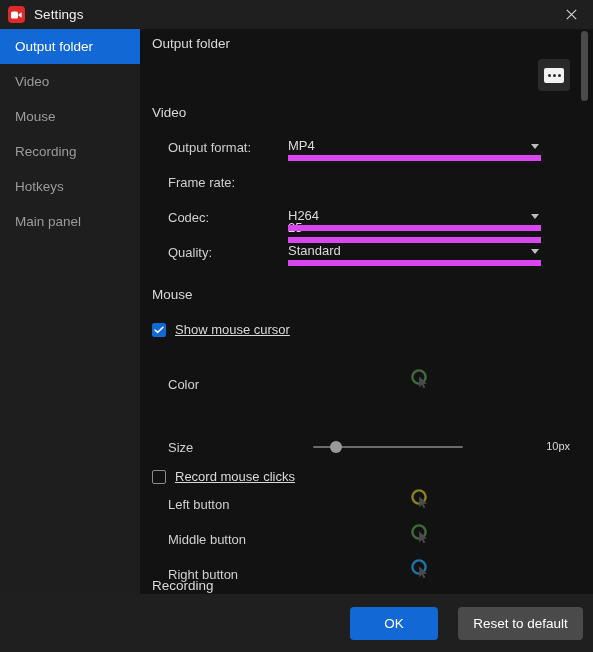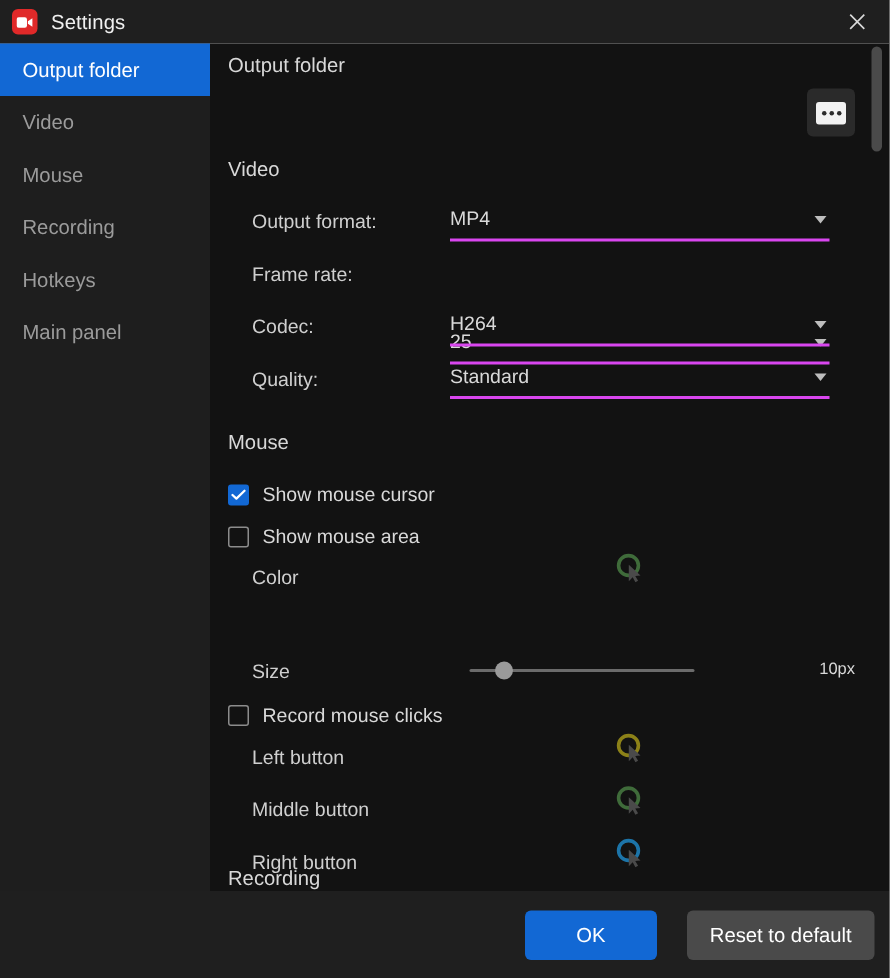--- a/index.html
+++ b/index.html
@@ -12,21 +12,21 @@
     height: 652px;
     overflow: hidden;
     font-family: "Liberation Sans", sans-serif;
     color: #e8e8e8;
     -webkit-font-smoothing: antialiased;
   }
   #window {
     position: relative;
     width: 593px;
     height: 652px;
-    background: #ffffff;
+    background: #b91c1c;
     overflow: hidden;
   }
 
   
   #titlebar {
     position: absolute;
     left: 0; top: 0;
     width: 593px; height: 29px;
     background: #1f1f1f;
     display: flex;
@@ -141,24 +141,24 @@
     gap: 2px;
   }
   .browse-inner i {
     width: 3px; height: 3px;
     border-radius: 50%;
     background: #2b2b2b;
     display: block;
   }
   .dd-box {
     position: absolute;
-    left: 160px;
+    left: 148px;
     width: 253px;
     height: 26px;
-    border-bottom: 2px solid #d946ef;
+    border-bottom: 6px solid #d946ef;
     box-sizing: border-box;
   }
   .dd-value {
     position: absolute;
     left: 0; top: 3px;
     font-size: 13px;
     color: #d9d9d9;
   }
   .dd-arrow {
     position: absolute;
@@ -181,20 +181,21 @@
     justify-content: center;
   }
   .cbox.off { border: 1.5px solid #8c8c8c; background: transparent; }
   .cbox.on  { background: #1268d4; border: 1.5px solid #1268d4; }
   .cbox.on svg { display: block; }
   .cb-label {
     margin-left: 9px;
     font-size: 13px;
     color: #d9d9d9;
     white-space: nowrap;
+    text-decoration: underline;
   }
 
   
   .cursor-swatch {
     position: absolute;
     width: 24px; height: 24px;
   }
   .cursor-swatch svg { display: block; }
 
   
@@ -352,24 +353,20 @@
 
     <div class="cb-row" style="left:12px; top:293px;">
       <span class="cbox on">
         <svg width="10" height="8" viewBox="0 0 10 8">
           <path d="M1 4 L3.6 6.4 L9 1.2" stroke="#ffffff" stroke-width="1.5" fill="none" stroke-linecap="round" stroke-linejoin="round"></path>
         </svg>
       </span>
       <span class="cb-label">Show mouse cursor</span>
     </div>
 
-    <div class="cb-row" style="left:12px; top:321px;">
-      <span class="cbox off"></span>
-      <span class="cb-label">Show mouse area</span>
-    </div>
 
     <div class="field-label" style="left:28px; top:348px;">Color</div>
     <div class="cursor-swatch" style="left:268px; top:338px;">
       <svg width="24" height="24" viewBox="0 0 24 24">
         <circle cx="11" cy="10" r="6.6" fill="none" stroke="#3f6b3a" stroke-width="2.4"></circle>
         <path d="M11.2 9.5 L11.2 20.5 L13.8 17.8 L15.6 21.2 L17.4 20.2 L15.5 17 L19 16.6 Z" fill="#4a4a4a"></path>
       </svg>
     </div>
 
     <div class="field-label" style="left:28px; top:411px;">Size</div>

